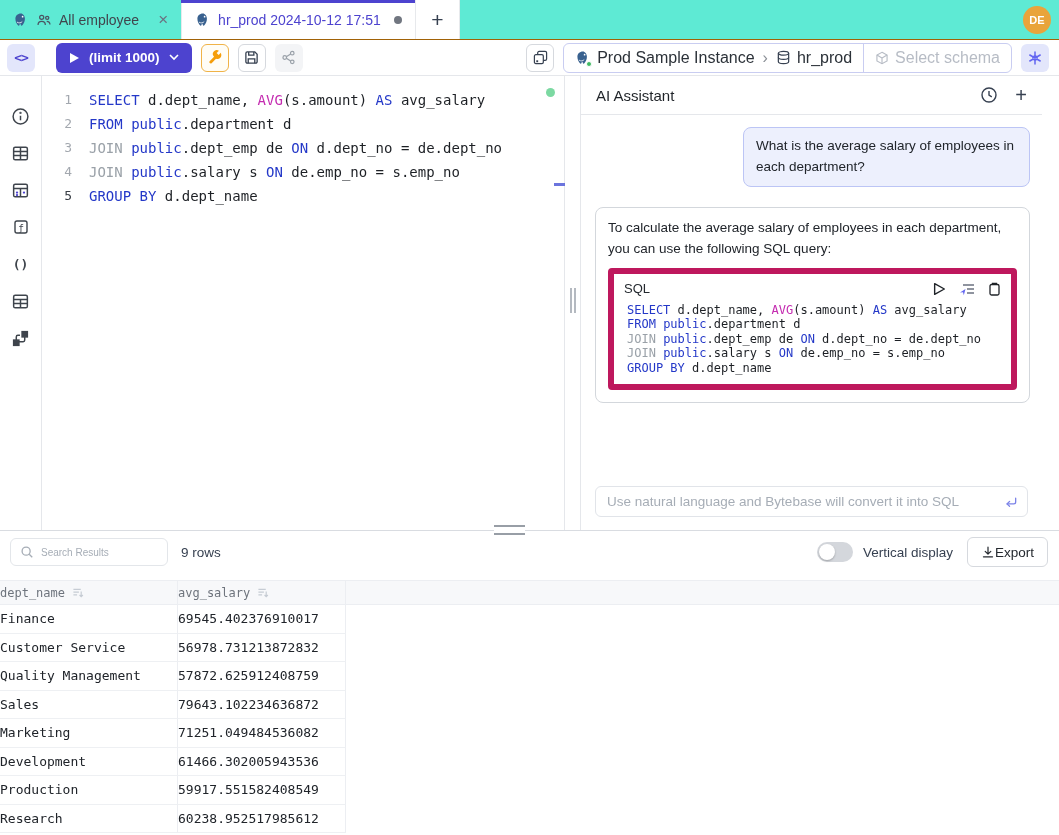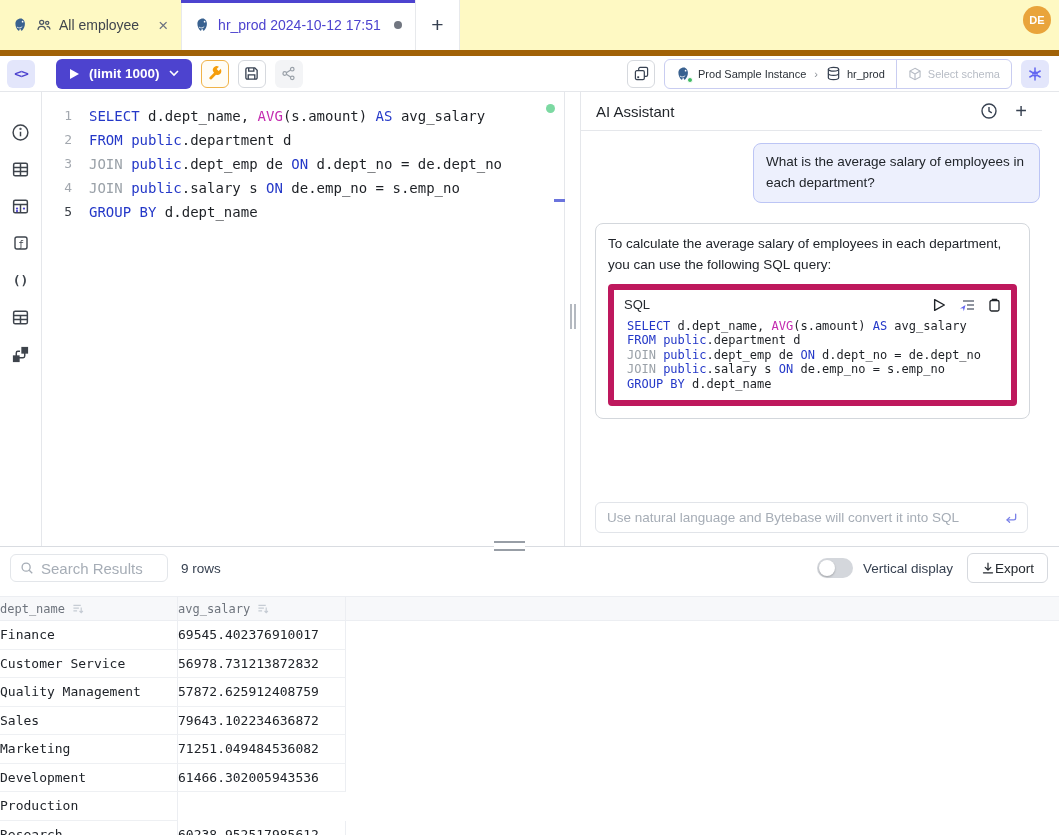--- a/index.html
+++ b/index.html
@@ -1,38 +1,38 @@
 <!DOCTYPE html>
 <html><head>
 <meta charset="utf-8">
 <style>
   *{margin:0;padding:0;box-sizing:border-box}
   html,body{width:1059px;height:835px;overflow:hidden}
   body{font-family:"Liberation Sans",sans-serif;background:#fff;color:#1f2328;font-size:14px}
   svg{display:block}
 
   
-  .tabbar{height:56px;display:flex;background:#fef9c3;border-bottom:6px solid #a16207;position:relative}
+  .tabbar{height:40px;display:flex;background:#5eead4;border-bottom:1px solid #a16207;position:relative}
   .tab{display:flex;align-items:center;gap:7px;padding:0 13px;border-right:1px solid #e7e9ec;font-size:14px;color:#40454d;position:relative;cursor:pointer;white-space:nowrap}
   .tab.active{background:#fff;color:#4d43cf}
   .tab.active::before{content:'';position:absolute;top:0;left:-1px;right:0;height:3px;background:#4d43cf}
   .tab-close{color:#6b7280;font-size:17px;margin-left:12px;line-height:1}
   .dirty-dot{width:8px;height:8px;border-radius:50%;background:#717680;margin-left:6px}
   .newtab{width:44px;display:flex;align-items:center;justify-content:center;font-size:21px;color:#374151;border-right:1px solid #e7e9ec;background:#fff;cursor:pointer}
   .avatar{position:absolute;right:8px;top:6px;width:28px;height:28px;border-radius:50%;background:#e9a43b;color:#fff;font-size:11px;font-weight:bold;display:flex;align-items:center;justify-content:center}
 
   
   .toolbar{height:36px;display:flex;align-items:center;padding:0 10px 0 7px;gap:9px;border-bottom:1px solid #e5e7eb;background:#fff}
   .icon-btn{width:28px;height:28px;border:1px solid #d6d9de;border-radius:6px;background:#fff;display:flex;align-items:center;justify-content:center;cursor:pointer}
   .code-toggle{background:#e3e6fb;border:none;color:#4d43cf;font-weight:bold;font-size:13px;font-family:"DejaVu Sans Mono",monospace;letter-spacing:-1px}
   .run-btn{height:30px;margin-left:12px;background:#4d43cf;color:#fff;border:none;border-radius:6px;display:flex;align-items:center;gap:9px;padding:0 13px;font-weight:bold;font-size:13.5px;cursor:pointer}
   .wrench-btn{border-color:#f0b348;background:#fffdf6}
   .share-btn{border:none;background:#f3f4f6}
   .tb-spacer{flex:1}
-  .conn-pill{height:30px;border:1px solid #c9cdf1;border-radius:6px;display:flex;align-items:center;font-size:11px;background:#fff;cursor:pointer}
+  .conn-pill{height:30px;border:1px solid #c9cdf1;border-radius:6px;display:flex;align-items:center;font-size:16px;background:#fff;cursor:pointer}
   .conn-seg{display:flex;align-items:center;gap:6px;padding:0 11px;height:100%;color:#2b3138}
   .conn-seg.schema{border-left:1px solid #c9cdf1;color:#b7bcc5}
   .crumb-sep{color:#8b9097;margin:0 2px}
   .pgwrap{position:relative}
   .presence{position:absolute;right:-1px;bottom:-1px;width:6px;height:6px;border-radius:50%;background:#3fba63;border:1px solid #fff}
   .ai-btn{width:28px;height:28px;border-radius:6px;background:#e3e6fb;border:none;display:flex;align-items:center;justify-content:center;cursor:pointer}
 
   
   .content{display:flex;height:454px}
   .sidebar{width:42px;border-right:1px solid #e5e7eb;display:flex;flex-direction:column;align-items:center;padding-top:30px;gap:17px;background:#fff}
@@ -48,38 +48,38 @@
   .tok-tx{color:#1d2025}
   .status-dot{position:absolute;top:12px;right:9px;width:9px;height:9px;border-radius:50%;background:#7cd9a2}
   .overview-mark{position:absolute;top:107px;right:-3px;width:13px;height:3px;background:#6b74dd}
 
   .gutter{width:15px;position:relative;background:#fff}
   .vhandle{position:absolute;top:212px;left:5px;width:6px;height:25px;border-left:2px solid #b4b9c0;border-right:2px solid #b4b9c0}
 
   .ai-panel{width:462px;border-left:1px solid #e5e7eb;display:flex;flex-direction:column;background:#fff}
   .ai-header{height:39px;display:flex;align-items:center;gap:17px;padding:0 15px;border-bottom:1px solid #e5e7eb;flex:none}
   .ai-title{flex:1;font-size:15px;color:#1f2328}
-  .bubble{margin:12px 2px 0 auto;max-width:287px;background:#edf0fd;border:1px solid #bcc5f5;border-radius:8px;padding:8px 12px;font-size:13.5px;line-height:1.55;color:#21252b}
+  .bubble{margin:12px 12px 0 auto;max-width:287px;background:#edf0fd;border:1px solid #bcc5f5;border-radius:8px;padding:8px 12px;font-size:13.5px;line-height:1.55;color:#21252b}
   .reply{margin:20px 12px 0 14px;border:1px solid #d3d7dc;border-radius:8px;padding:10px 12px 12px;font-size:13.5px;line-height:1.55;color:#21252b}
   .codeblock{margin-top:8px;border:6px solid #be185d;border-radius:4px;overflow:hidden}
   .cb-head{display:flex;align-items:center;padding:5px 10px 2px;font-size:13px;color:#24292f}
   .cb-label{flex:1}
   .cb-icons{display:flex;align-items:center;gap:13px}
   .cb-body{padding:2px 10px 9px 13px;font-family:"DejaVu Sans Mono",monospace;font-size:12px}
   .cb-body .code-line{height:14.5px;line-height:14.5px}
   .ai-spacer{flex:1}
   .ai-input{margin:12px 14px 13px;height:31px;border:1px solid #e1e4e9;border-radius:6px;display:flex;align-items:center;gap:6px;padding:0 9px 0 11px;flex:none}
   .ai-input input{border:none;outline:none;flex:1;font-size:13.5px;color:#374151;font-family:"Liberation Sans",sans-serif;background:transparent}
   .ai-input input::placeholder{color:#a6adb6}
 
   
   .results{height:305px;border-top:1px solid #d9dce1;position:relative;background:#fff}
   .hhandle{position:absolute;top:-6px;left:494px;width:31px;height:10px;background:#fff;border-top:2px solid #989ea6;border-bottom:2px solid #989ea6}
   .res-bar{height:42px;display:flex;align-items:center;padding:0 10px}
-  .search-box{width:158px;height:28px;border:1px solid #e3e6ea;border-radius:6px;display:flex;align-items:center;gap:7px;padding:0 9px;color:#a6adb6;font-size:15px}
+  .search-box{width:158px;height:28px;border:1px solid #e3e6ea;border-radius:6px;display:flex;align-items:center;gap:7px;padding:0 9px;color:#a6adb6;font-size:10px}
   .row-count{margin-left:13px;font-size:13.5px;color:#374151}
   .res-right{margin-left:auto;display:flex;align-items:center;gap:10px;padding-right:1px}
   .switch{width:36px;height:20px;border-radius:10px;background:#d4d7dc;position:relative;cursor:pointer}
   .knob{position:absolute;left:2px;top:2px;width:16px;height:16px;border-radius:50%;background:#fff;box-shadow:0 1px 2px rgba(0,0,0,.25)}
   .switch-label{font-size:13.5px;color:#374151}
   .export-btn{height:30px;border:1px solid #d6d9de;border-radius:6px;background:#fff;display:flex;align-items:center;gap:0;padding:0 13px;font-size:13.5px;color:#24292f;margin-left:4px;cursor:pointer}
 
   .t-head{height:25px;margin-top:7px;background:#f7f8fa;border-top:1px solid #eceef2;border-bottom:1px solid #eceef2;display:flex;font-family:"DejaVu Sans Mono",monospace;font-size:12px;color:#6e747d}
   .t-head .cell{display:flex;align-items:center;gap:7px}
   .cell{}
@@ -385,19 +385,20 @@
       <div class="t-row">
         <div class="cell c1">Marketing</div>
         <div class="cell c2">71251.049484536082</div>
       </div>
       <div class="t-row">
         <div class="cell c1">Development</div>
         <div class="cell c2">61466.302005943536</div>
       </div>
       <div class="t-row">
         <div class="cell c1">Production</div>
+        <div class="cell c2">59917.551582408549</div>
       </div>
       <div class="t-row">
         <div class="cell c1">Research</div>
         <div class="cell c2">60238.952517985612</div>
       </div>
     </div>
 </div>
 
 </body></html>

